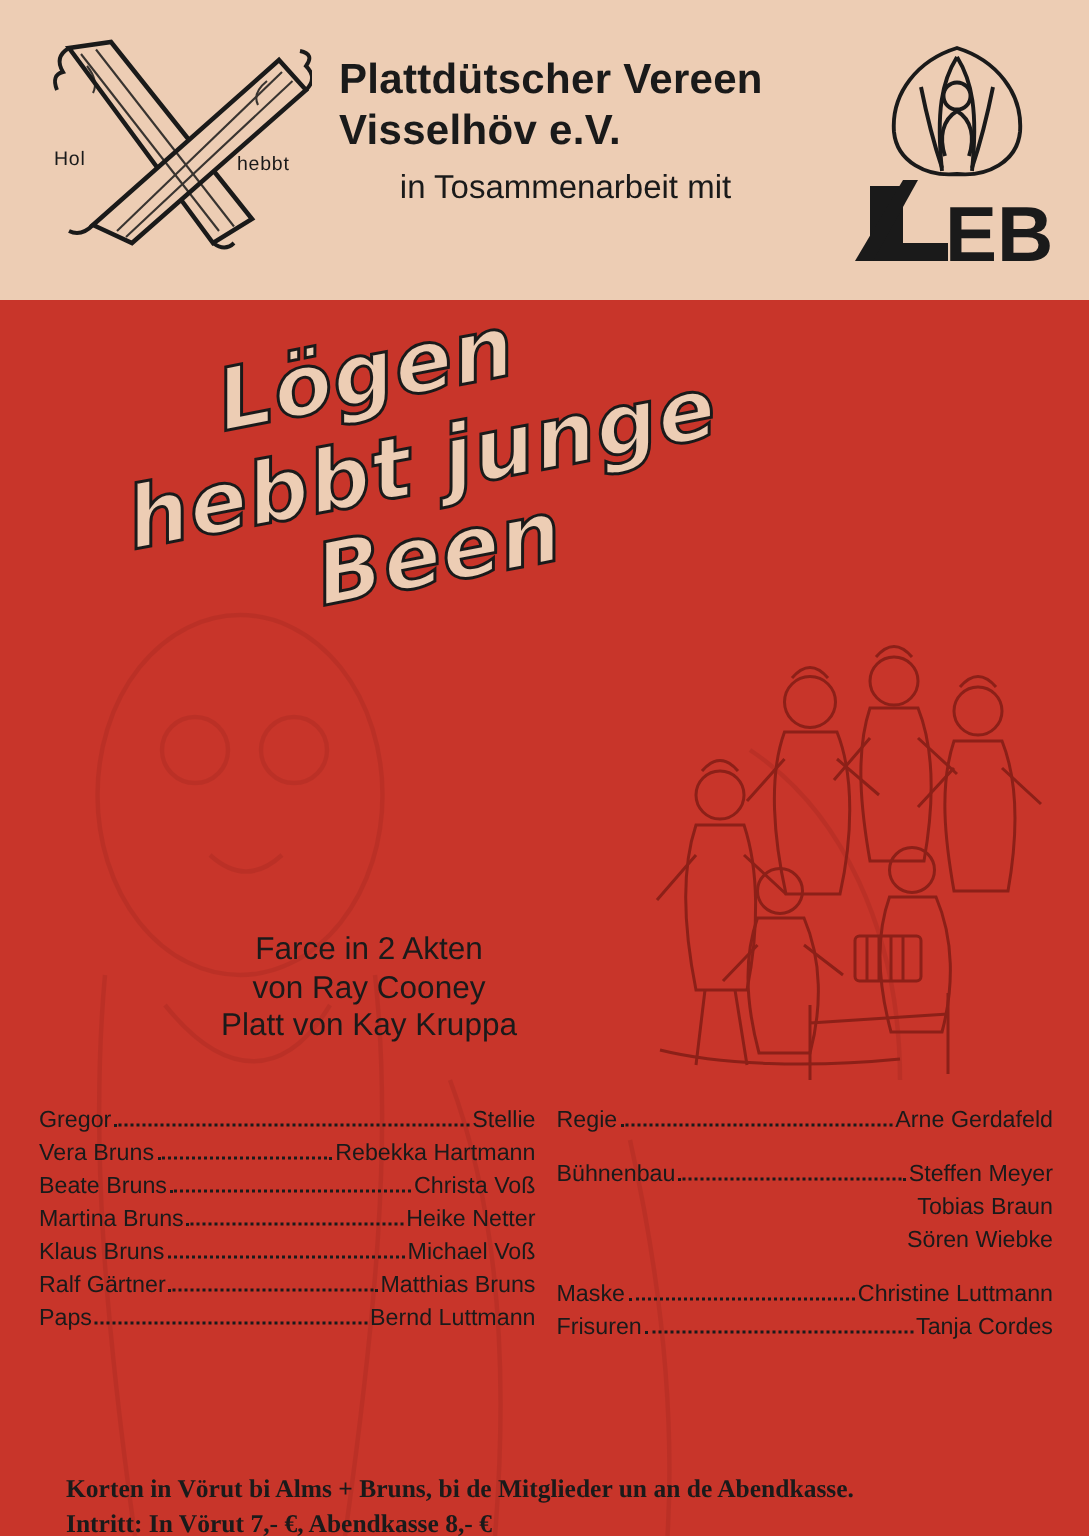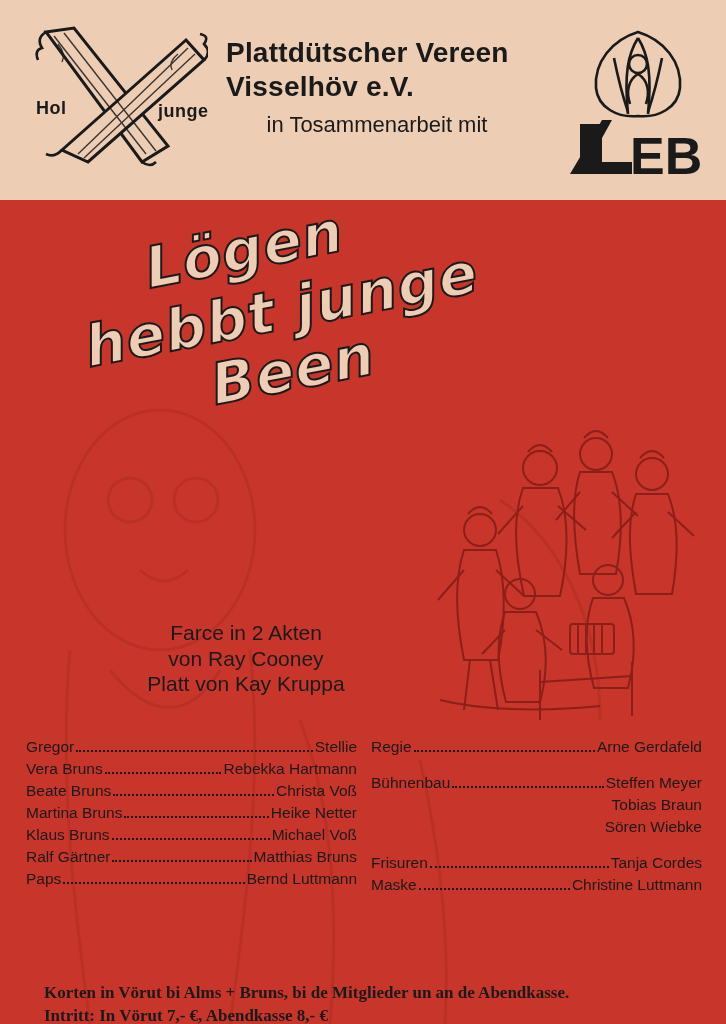--- a/index.html
+++ b/index.html
@@ -33,22 +33,22 @@
   
   .logo-x {
     position: relative;
     width: 190px;
     height: 160px;
     flex: 0 0 auto;
   }
   .logo-x svg { display:block; }
   .logo-word {
     position: absolute;
-    font-weight: bold;
-    font-size: 18px;
+    font-weight: normal;
+    font-size: 13px;
     color: #1a1a1a;
     letter-spacing: 0.5px;
   }
   .logo-word.hol { left: 18px; top: 84px; }
   .logo-word.fast { left: 140px; top: 87px; }
 
   
   .club {
     flex: 1 1 auto;
     padding-left: 18px;
@@ -207,21 +207,21 @@
         </g>
 
         <g stroke="#1a1a1a" stroke-width="2.6" fill="none">
           <path d="M28 18 q-10 6 -4 16 q-8 2 -4 12"></path>
           <path d="M186 46 q8 -8 0 -16 q6 -8 -4 -10"></path>
           <path d="M124 148 q8 6 14 0"></path>
           <path d="M44 136 q-8 8 -16 4"></path>
         </g>
       </svg>
       <div class="logo-word hol">Hol</div>
-      <div class="logo-word fast">junge</div>
+      <div class="logo-word fast">hebbt</div>
     </div>
 
     <div class="club">
       <div class="club-name">Plattdütscher Vereen</div>
       <div class="club-name">Visselhöv e.V.</div>
       <div class="club-sub">in Tosammenarbeit mit</div>
     </div>
 
     <div class="leb">
       <svg width="140" height="150" viewBox="0 0 140 150">
@@ -367,28 +367,28 @@
         <span class="who">Steffen Meyer</span>
       </div>
       <div class="cast-row plain">
         <span class="who">Tobias Braun</span>
       </div>
       <div class="cast-row plain">
         <span class="who">Sören Wiebke</span>
       </div>
       <div class="cast-row spacer"></div>
       <div class="cast-row">
+        <span class="role">Maske</span>
+        <span class="dots"></span>
+        <span class="who">Christine Luttmann</span>
+      </div>
+      <div class="cast-row">
         <span class="role">Frisuren</span>
         <span class="dots"></span>
         <span class="who">Tanja Cordes</span>
-      </div>
-      <div class="cast-row">
-        <span class="role">Maske</span>
-        <span class="dots"></span>
-        <span class="who">Christine Luttmann</span>
       </div>
     </div>
   </div>
 
   <div class="tickets">
     <div>Korten in Vörut bi Alms + Bruns, bi de Mitglieder un an de Abendkasse.</div>
     <div>Intritt: In Vörut 7,- €, Abendkasse 8,- €</div>
   </div>
 
 </div>

